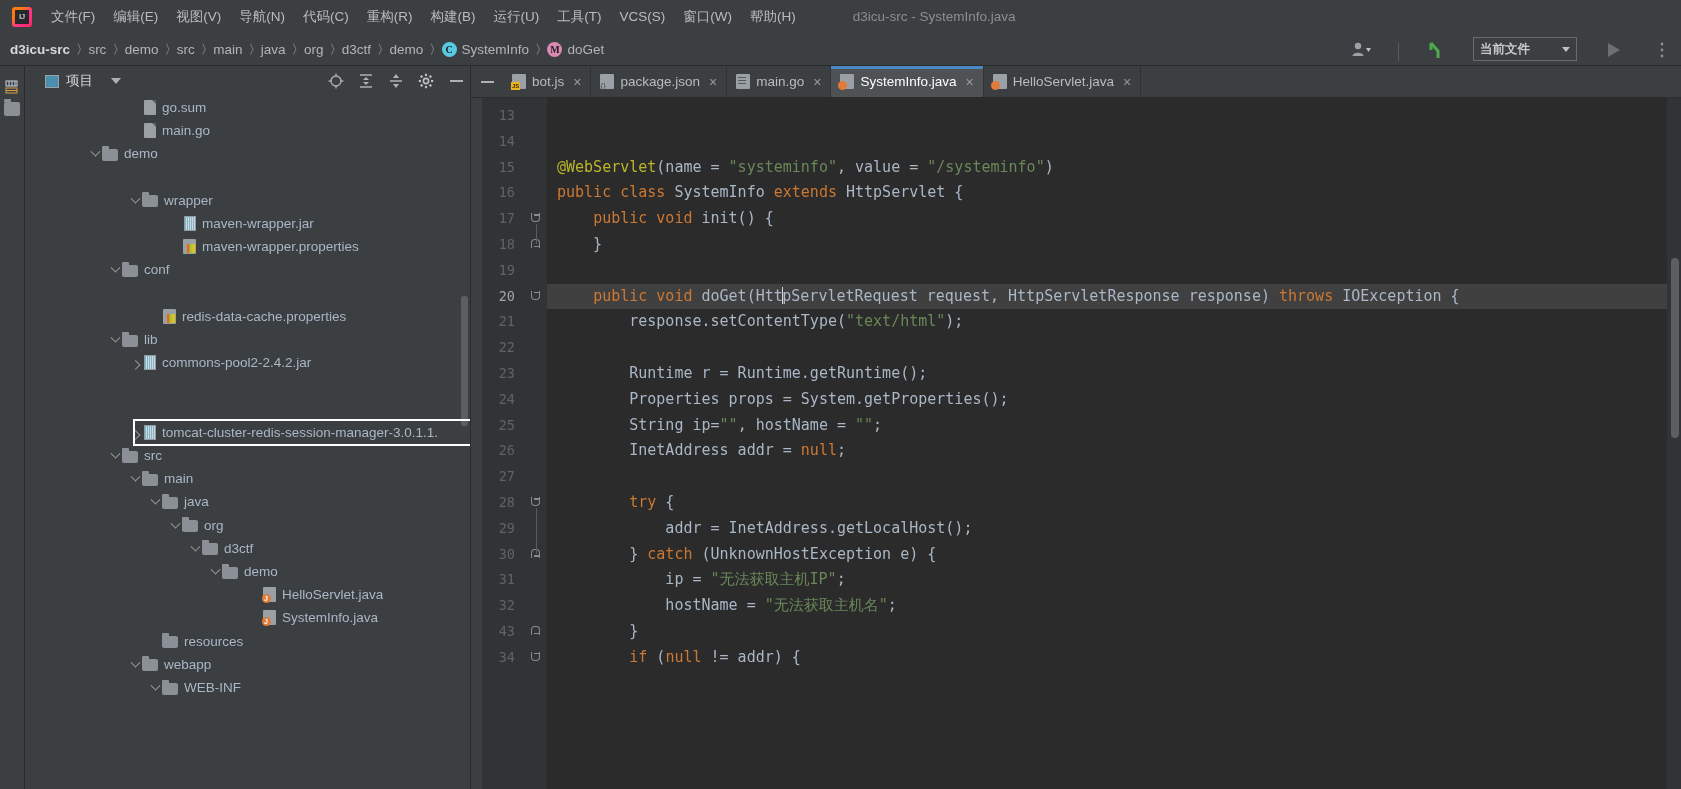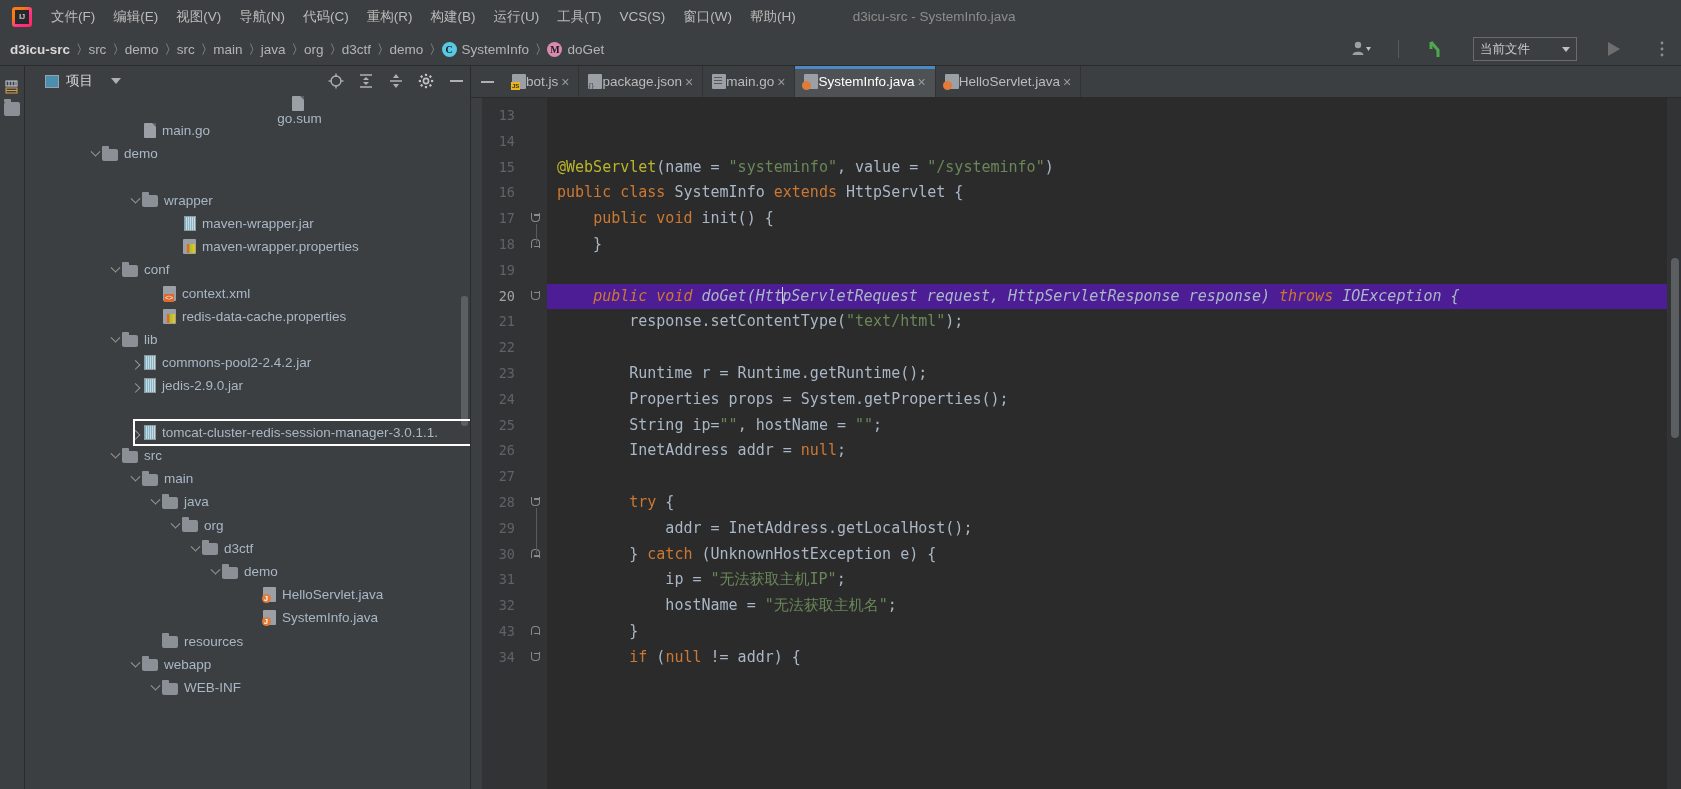--- a/index.html
+++ b/index.html
@@ -48,21 +48,21 @@
   .crumb.bold { color: #d8d8d8; font-weight: bold; }
   .crumb-sep { color: #7a7a7a; font-size: 13px; margin: 0 7px; }
   .crumb-icon {
     width: 15px; height: 15px; border-radius: 50%; margin-right: 5px;
     font-size: 10px; color: #1b1b1b; text-align: center; line-height: 15px;
     font-family: "Liberation Serif", serif; font-weight: bold;
   }
   .crumb-icon.c { background: #58c9e3; }
   .crumb-icon.m { background: #d98ab2; }
 
-  .nav-right { position: absolute; right: 8px; display: flex; align-items: center; gap: 26px; }
+  .nav-right { position: absolute; right: 8px; display: flex; align-items: flex-end; gap: 26px; font-weight: bold; }
   .nav-icon { width: 22px; height: 22px; position: relative; cursor: default; }
   .combo {
     height: 24px; min-width: 104px; border: 1px solid #6b6b6b; background: #3c3f41;
     color: #c8c8c8; font-size: 12.5px; display: flex; align-items: center;
     justify-content: space-between; padding: 0 6px; cursor: default;
   }
   .tri-down {
     width: 0; height: 0; border-left: 4px solid transparent;
     border-right: 4px solid transparent; border-top: 5px solid #c0c0c0; margin-left: 6px;
   }
@@ -186,21 +186,21 @@
   .editor { flex: 1; display: flex; flex-direction: column; background: #2b2b2b; }
   .tabbar {
     height: 32px; background: #3c3f41; display: flex; align-items: stretch;
     border-bottom: 1px solid #2b2b2b;
   }
   .tab-minus {
     width: 32px; display: flex; align-items: center; justify-content: center;
   }
   .tab-minus .bar { width: 13px; height: 2px; background: #b0b0b0; }
   .tab {
-    display: flex; align-items: center; padding: 0 9px;
+    display: flex; align-items: center; gap: 6px; padding: 0 9px;
     color: #bbbbbb; font-size: 13.5px; white-space: nowrap; cursor: default;
     border-right: 1px solid #323232; position: relative;
   }
   .tab.active { background: #4e5254; color: #ffffff; }
   .tab.active::after {
     content: ""; position: absolute; left: 0; right: 0; top: 0; height: 3px;
     background: #4a88c7;
   }
   .tab .x { color: #9a9a9a; font-size: 14px; margin-left: 3px; }
   .tb-ic { width: 14px; height: 15px; position: relative; flex: none; }
@@ -263,21 +263,21 @@
 
   .code {
     flex: 1; position: relative; background: #2b2b2b;
     font-family: "DejaVu Sans Mono", monospace; font-size: 15px;
     white-space: pre; color: #a9b7c6; overflow: hidden;
   }
   .code-line {
     position: absolute; left: 0; right: 0; height: 25.8px; line-height: 25.8px;
     padding-left: 10px;
   }
-  .code-line.cur { background: #4c1d95; font-style: italic; }
+  .code-line.cur { background: #404040; }
   .caret {
     display: inline-block; width: 1.5px; height: 17px; background: #d6d6d6;
     vertical-align: -3px; margin: 0 -1px;
   }
   .kw { color: #cc7832; }
   .str { color: #6a8759; }
   .ann { color: #bbb529; }
 
   .editor-scroll-v {
     position: absolute; right: 2px; width: 8px; background: #5c5f61; border-radius: 4px;
@@ -451,21 +451,21 @@
               </g>
             </svg>
           </div>
           <div class="ptool" style="display:flex;align-items:center;justify-content:center;">
             <span style="width:13px;height:2px;background:#b0b0b0;display:block;"></span>
           </div>
         </div>
       </div>
       <div class="tree" id="tree">
         <div class="tree-scroll" style="top:200px;height:130px;"></div>
-      <div class="tree-row" style="padding-left: 104px; position: absolute; top: 0px; left: 0px; right: 0px; flex-direction: column;">
+      <div class="tree-row" style="padding-left: 104px; position: absolute; top: 0px; left: 0px; right: 0px;">
             <span class="tw"></span>
             <span class="ficon ic-file"></span>
             <span>go.sum</span>
           </div>
           <div class="tree-row" style="padding-left: 104px; position: absolute; top: 23.2px; left: 0px; right: 0px;">
             <span class="tw"></span>
             <span class="ficon ic-file"></span>
             <span>main.go</span>
           </div>
           <div class="tree-row" style="padding-left: 64px; position: absolute; top: 46.4px; left: 0px; right: 0px;">
@@ -485,45 +485,35 @@
           </div>
           <div class="tree-row" style="padding-left: 144px; position: absolute; top: 139.2px; left: 0px; right: 0px; text-align: center;">
             <span class="tw"></span>
             <span class="ficon ic-props"></span>
             <span>maven-wrapper.properties</span>
           </div>
           <div class="tree-row" style="padding-left: 84px; position: absolute; top: 162.4px; left: 0px; right: 0px;">
             <span class="tw"><span class="chev down"></span></span>
             <span class="ficon ic-folder"></span>
             <span>conf</span>
-          </div>
-          <div class="tree-row" style="padding-left: 124px; position: absolute; top: 185.6px; left: 0px; right: 0px;">
-            <span class="tw"></span>
-            <span class="ficon ic-xml"></span>
-            <span>context.xml</span>
           </div>
           <div class="tree-row" style="padding-left: 124px; position: absolute; top: 208.8px; left: 0px; right: 0px;">
             <span class="tw"></span>
             <span class="ficon ic-props"></span>
             <span>redis-data-cache.properties</span>
           </div>
           <div class="tree-row" style="padding-left: 84px; position: absolute; top: 232px; left: 0px; right: 0px;">
             <span class="tw"><span class="chev down"></span></span>
             <span class="ficon ic-folder"></span>
             <span>lib</span>
           </div>
           <div class="tree-row" style="padding-left: 104px; position: absolute; top: 255.2px; left: 0px; right: 0px;">
             <span class="tw"><span class="chev right"></span></span>
             <span class="ficon ic-jar"></span>
             <span>commons-pool2-2.4.2.jar</span>
-          </div>
-          <div class="tree-row" style="padding-left: 104px; position: absolute; top: 278.4px; left: 0px; right: 0px;">
-            <span class="tw"><span class="chev right"></span></span>
-            <span class="ficon ic-jar"></span>
-            <span>jedis-2.9.0.jar</span>
           </div>
           <div class="tree-row" style="padding-left: 104px; position: absolute; top: 324.8px; left: 0px; right: 0px;">
             <span class="tw"><span class="chev right"></span></span>
             <span class="ficon ic-jar"></span>
             <span>tomcat-cluster-redis-session-manager-3.0.1.1.</span>
           </div>
           <div class="tree-row" style="padding-left: 84px; position: absolute; top: 348px; left: 0px; right: 0px;">
             <span class="tw"><span class="chev down"></span></span>
             <span class="ficon ic-folder"></span>
             <span>src</span>

